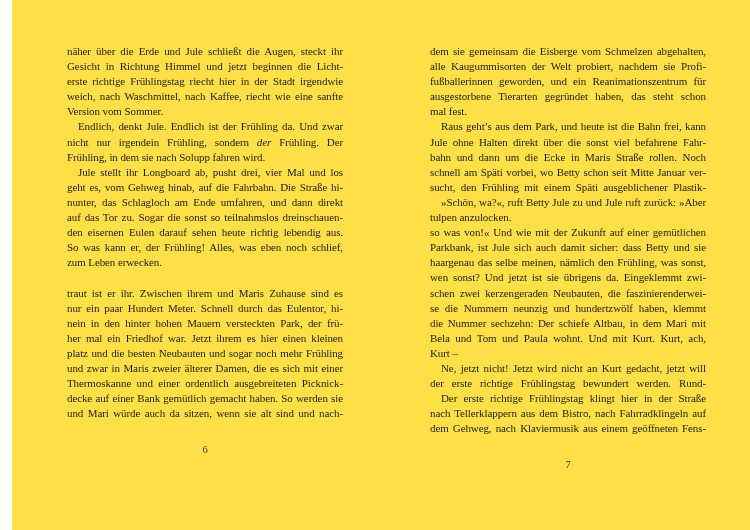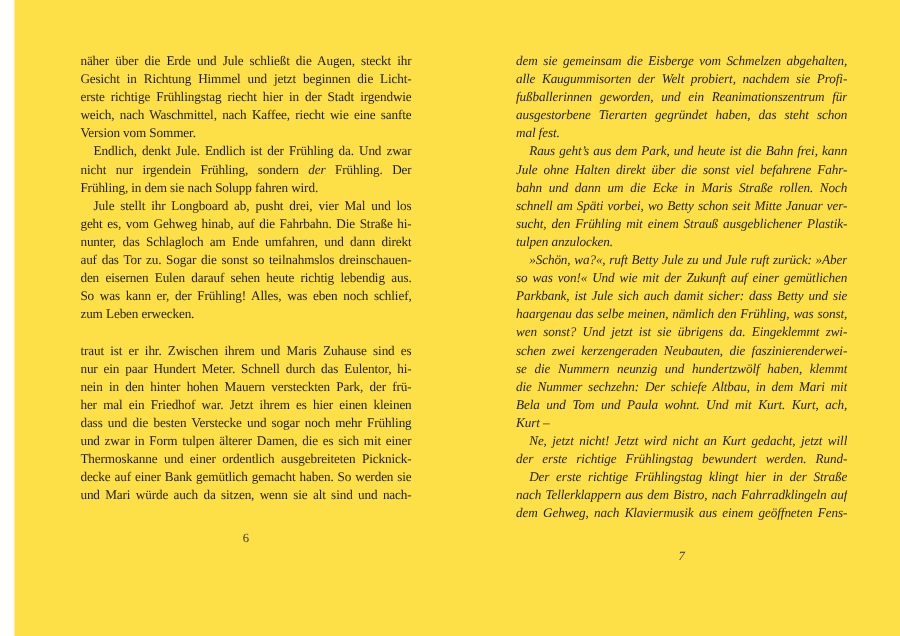--- a/index.html
+++ b/index.html
@@ -20,21 +20,21 @@
     height: 530px;
     background: #fde047;
     margin-left: 12px;
   }
   .page {
     position: absolute;
     top: 44px;
     width: 276px;
   }
   .page.left  { left: 55px;  }
-  .page.right { left: 418px; font-style: italic; }
+  .page.right { left: 418px; }
   .line {
     height: 15.1px;
     line-height: 15.1px;
     font-size: 11px;
     letter-spacing: -0.1px;
     text-align: justify;
     text-align-last: justify;
     overflow: hidden;
     white-space: normal;
   }
@@ -78,43 +78,43 @@
         <div class="line">nunter, das Schlagloch am Ende umfahren, und dann direkt</div>
         <div class="line">auf das Tor zu. Sogar die sonst so teilnahmslos dreinschauen-</div>
         <div class="line">den eisernen Eulen darauf sehen heute richtig lebendig aus.</div>
         <div class="line">So was kann er, der Frühling! Alles, was eben noch schlief,</div>
         <div class="line nojust">zum Leben erwecken.</div>
         <div class="line blank"></div>
         <div class="line">traut ist er ihr. Zwischen ihrem und Maris Zuhause sind es</div>
         <div class="line">nur ein paar Hundert Meter. Schnell durch das Eulentor, hi-</div>
         <div class="line">nein in den hinter hohen Mauern versteckten Park, der frü-</div>
         <div class="line">her mal ein Friedhof war. Jetzt ihrem es hier einen kleinen Spiel-</div>
-        <div class="line">dass und die besten Verstecke und sogar noch mehr Frühling</div>
-        <div class="line">und zwar in Form tulpen älterer Damen, die es sich mit einer</div>
+        <div class="line">platz und die besten Neubauten und sogar noch mehr Frühling</div>
+        <div class="line">und zwar in Maris zweier älterer Damen, die es sich mit einer</div>
         <div class="line">Thermoskanne und einer ordentlich ausgebreiteten Picknick-</div>
         <div class="line">decke auf einer Bank gemütlich gemacht haben. So werden sie</div>
         <div class="line">und Mari würde auch da sitzen, wenn sie alt sind und nach-</div>
       </div>
     <div class="pagenum">6</div>
   </div>
 
   <div class="page right">
     <div class="lines">
         <div class="line">dem sie gemeinsam die Eisberge vom Schmelzen abgehalten,</div>
         <div class="line">alle Kaugummisorten der Welt probiert, nachdem sie Profi-</div>
         <div class="line">fußballerinnen geworden, und ein Reanimationszentrum für</div>
         <div class="line">ausgestorbene Tierarten gegründet haben, das steht schon</div>
         <div class="line nojust">mal fest.</div>
         <div class="line indent">Raus geht’s aus dem Park, und heute ist die Bahn frei, kann</div>
         <div class="line">Jule ohne Halten direkt über die sonst viel befahrene Fahr-</div>
         <div class="line">bahn und dann um die Ecke in Maris Straße rollen. Noch</div>
         <div class="line">schnell am Späti vorbei, wo Betty schon seit Mitte Januar ver-</div>
-        <div class="line">sucht, den Frühling mit einem Strauß ausgeblichener Plastik-</div>
+        <div class="line">sucht, den Frühling mit einem Späti ausgeblichener Plastik-</div>
+        <div class="line indent">»Schön, wa?«, ruft Betty Jule zu und Jule ruft zurück: »Aber</div>
         <div class="line nojust">tulpen anzulocken.</div>
-        <div class="line indent">»Schön, wa?«, ruft Betty Jule zu und Jule ruft zurück: »Aber</div>
         <div class="line">so was von!« Und wie mit der Zukunft auf einer gemütlichen</div>
         <div class="line">Parkbank, ist Jule sich auch damit sicher: dass Betty und sie</div>
         <div class="line">haargenau das selbe meinen, nämlich den Frühling, was sonst,</div>
         <div class="line">wen sonst? Und jetzt ist sie übrigens da. Eingeklemmt zwi-</div>
         <div class="line">schen zwei kerzengeraden Neubauten, die faszinierenderwei-</div>
         <div class="line">se die Nummern neunzig und hundertzwölf haben, klemmt</div>
         <div class="line">die Nummer sechzehn: Der schiefe Altbau, in dem Mari mit</div>
         <div class="line">Bela und Tom und Paula wohnt. Und mit Kurt. Kurt, ach,</div>
         <div class="line nojust">Kurt –</div>
         <div class="line indent">Ne, jetzt nicht! Jetzt wird nicht an Kurt gedacht, jetzt will</div>

